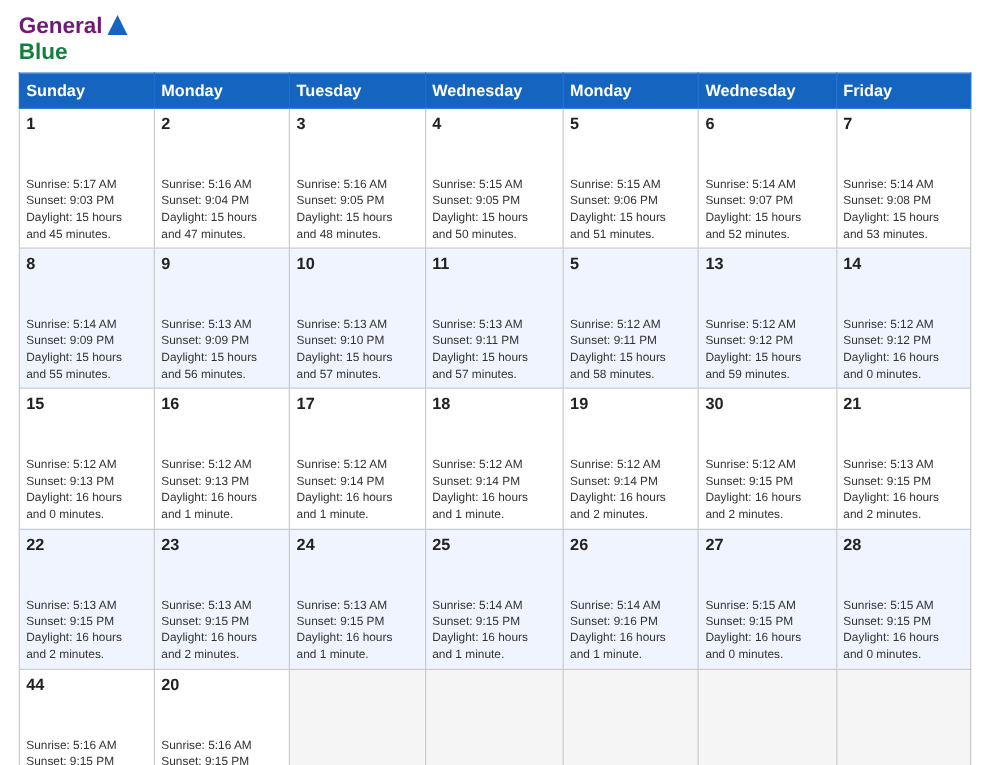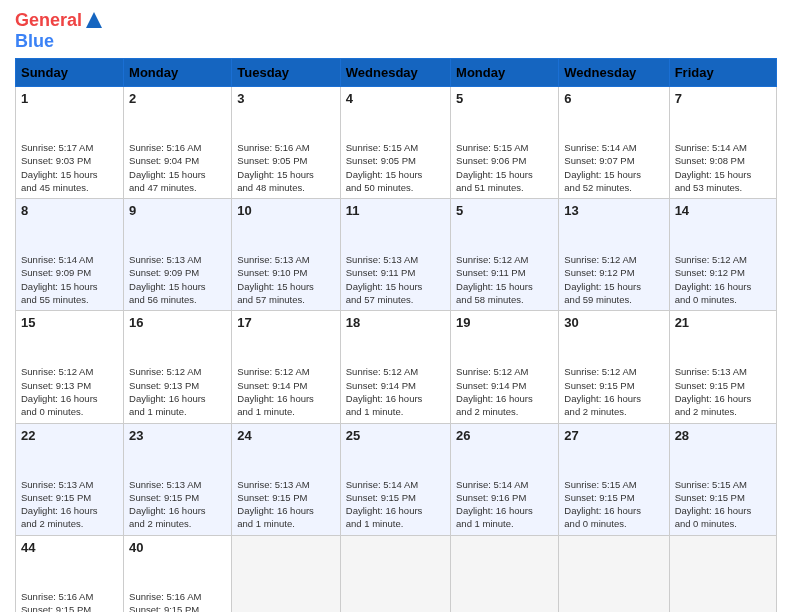--- a/index.html
+++ b/index.html
@@ -17,26 +17,26 @@
       margin-bottom: 6px;
     }
     .logo {
       display: flex;
       flex-direction: column;
       align-items: flex-start;
     }
     .logo-general {
       font-size: 18px;
       font-weight: bold;
-      color: #ef4444;
+      color: #701a75;
     }
     .logo-blue {
       font-size: 18px;
       font-weight: bold;
-      color: #3b82f6;
+      color: #15803d;
     }
     .logo-row {
       display: flex;
       align-items: center;
     }
     .title-area {
       text-align: right;
     }
     .month-title {
       font-size: 32px;
@@ -47,21 +47,21 @@
       font-size: 15px;
       color: #333;
     }
     .calendar {
       width: 100%;
       border-collapse: collapse;
       border: 1px solid #ccc;
     }
     .calendar th {
       background: #1565c0;
-      color: #000000;
+      color: #ffffff;
       text-align: left;
       padding: 6px 5px;
       font-size: 13px;
       border: 1px solid #1a6fd4;
     }
     .calendar td {
       vertical-align: top;
       border: 1px solid #ccc;
       padding: 4px 5px;
       width: 113px;
@@ -325,21 +325,21 @@
       </tr>
       <tr>
         <td>
           <span class="day-num">44</span>
           <div class="day-detail" style="white-space: pre-line;">Sunrise: 5:16 AM
 Sunset: 9:15 PM
 Daylight: 15 hours
 and 59 minutes.</div>
         </td>
         <td>
-          <span class="day-num">40</span>
+          <span class="day-num">20</span>
           <div class="day-detail" style="white-space: pre-line;">Sunrise: 5:16 AM
 Sunset: 9:15 PM
 Daylight: 15 hours
 and 58 minutes.</div>
         </td>
         <td class="empty-cell"></td>
         <td class="empty-cell"></td>
         <td class="empty-cell"></td>
         <td class="empty-cell"></td>
         <td class="empty-cell"></td>

